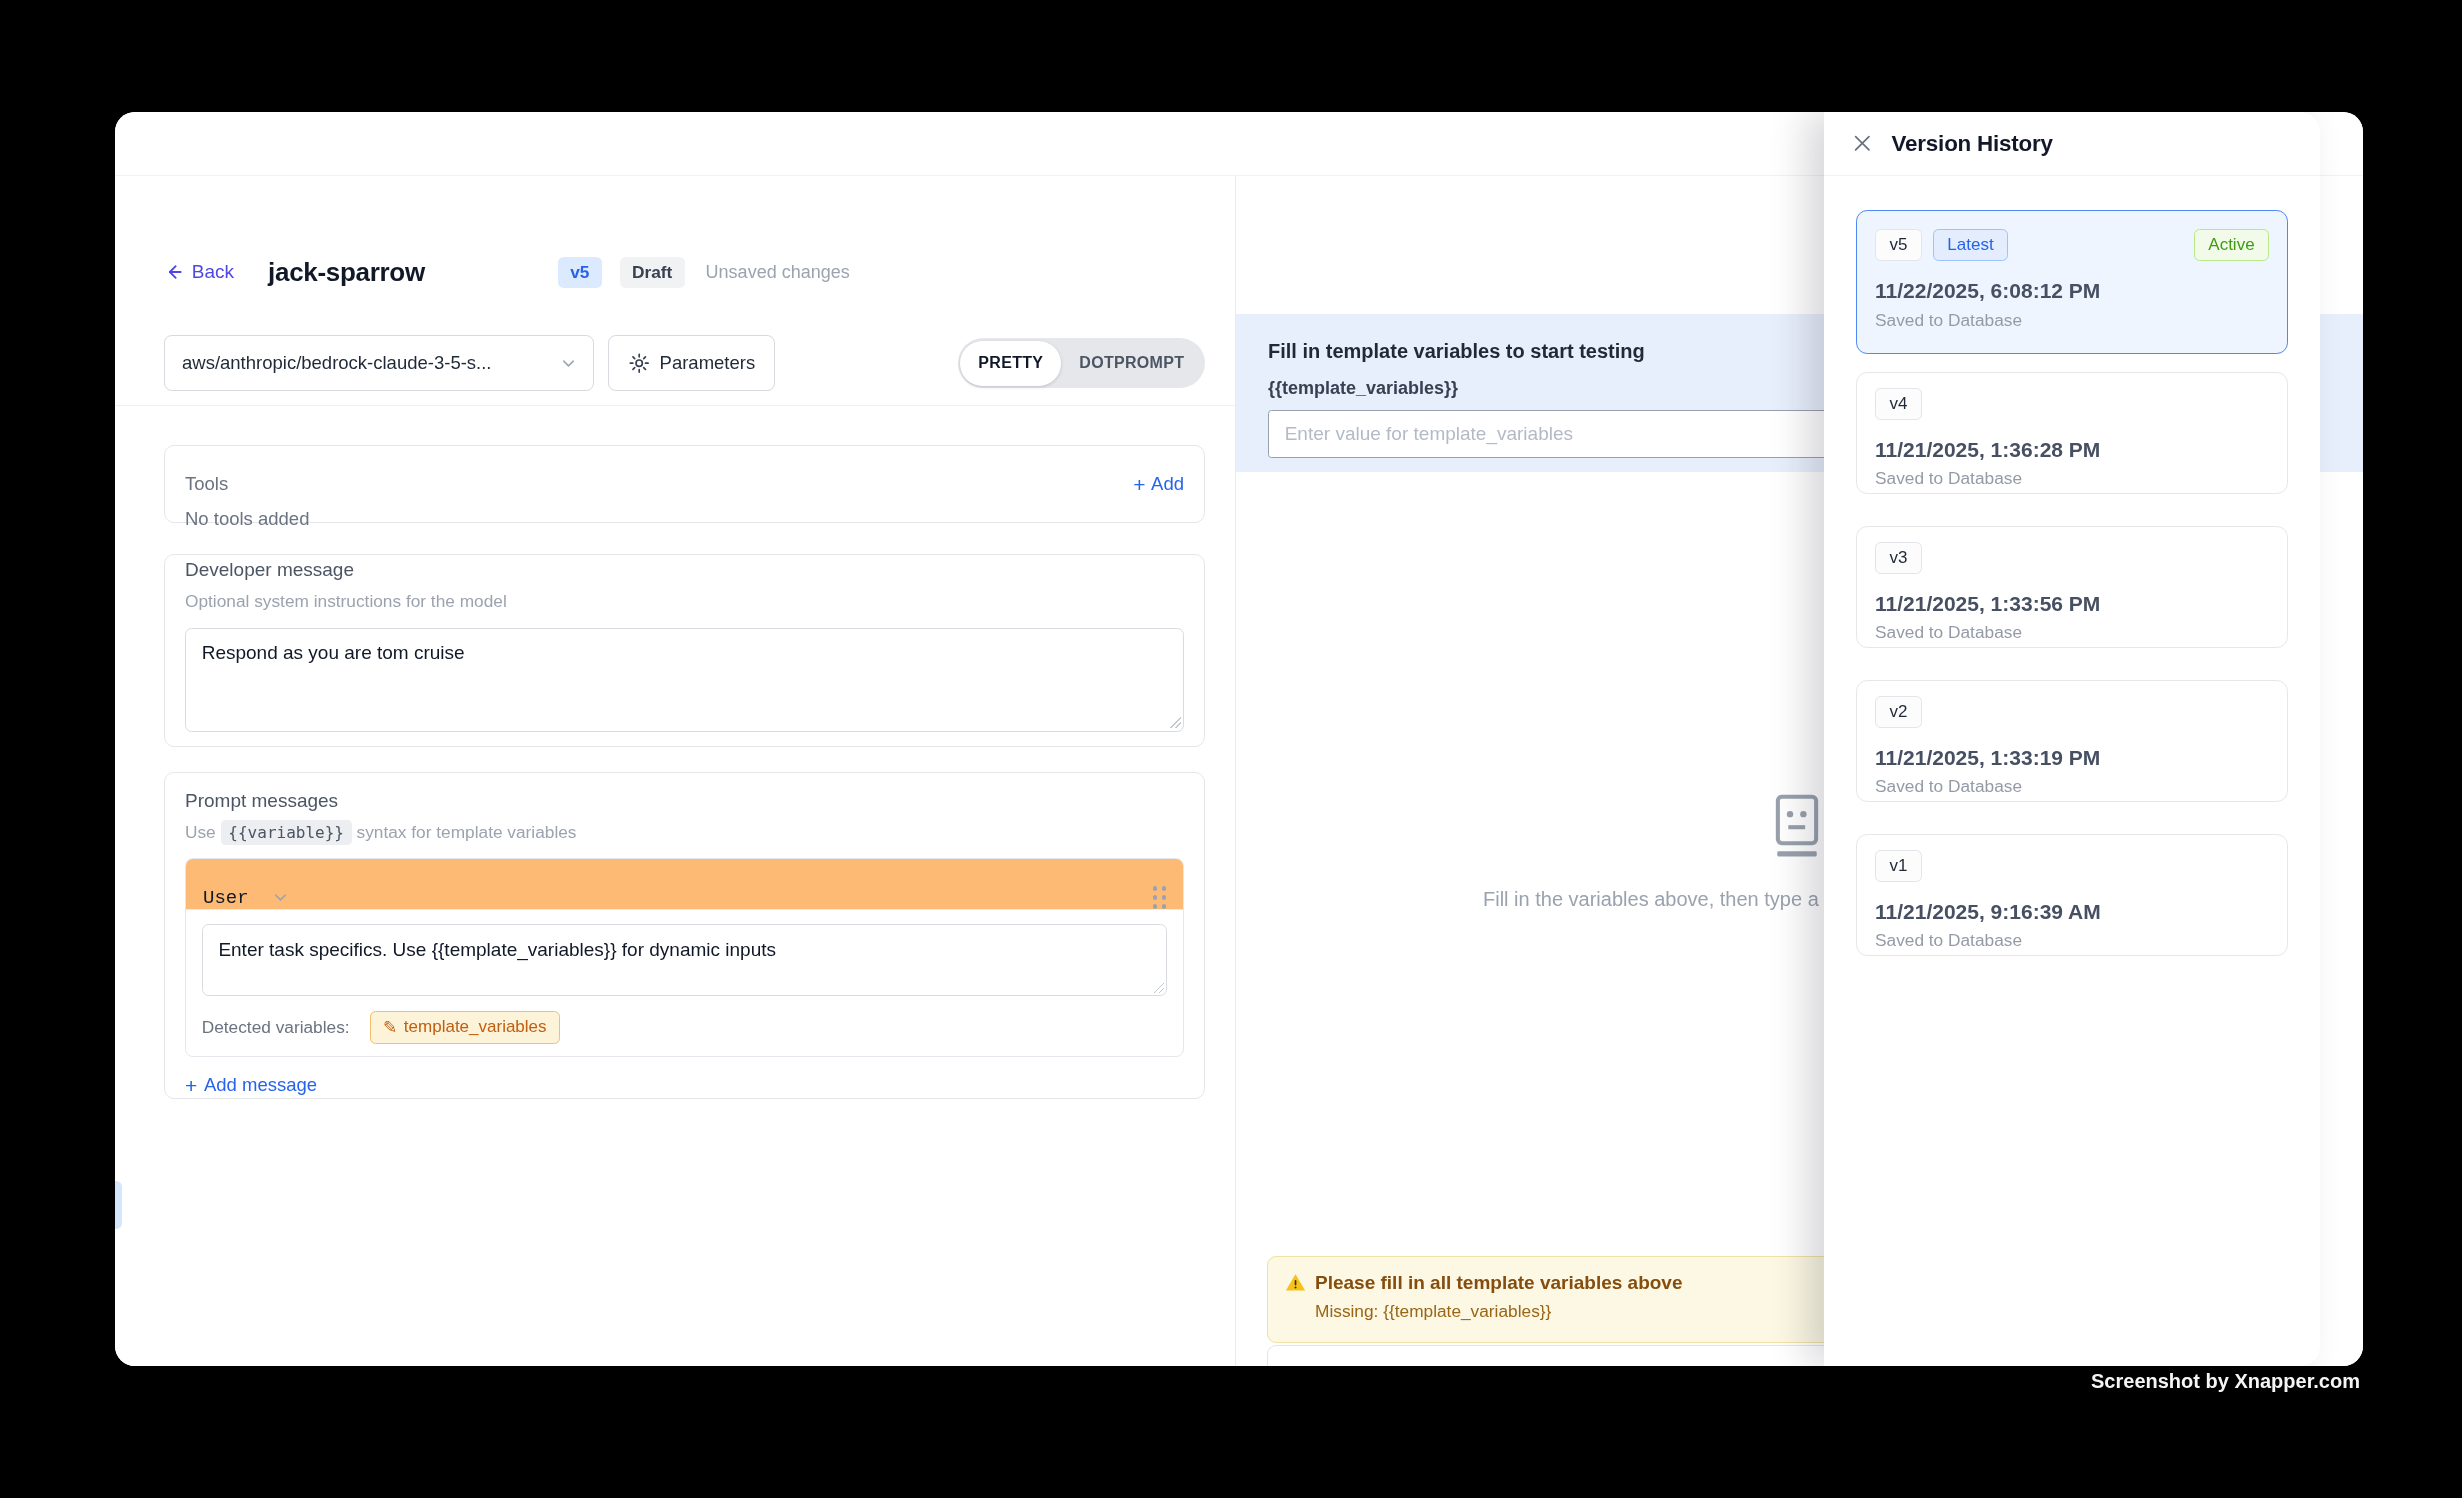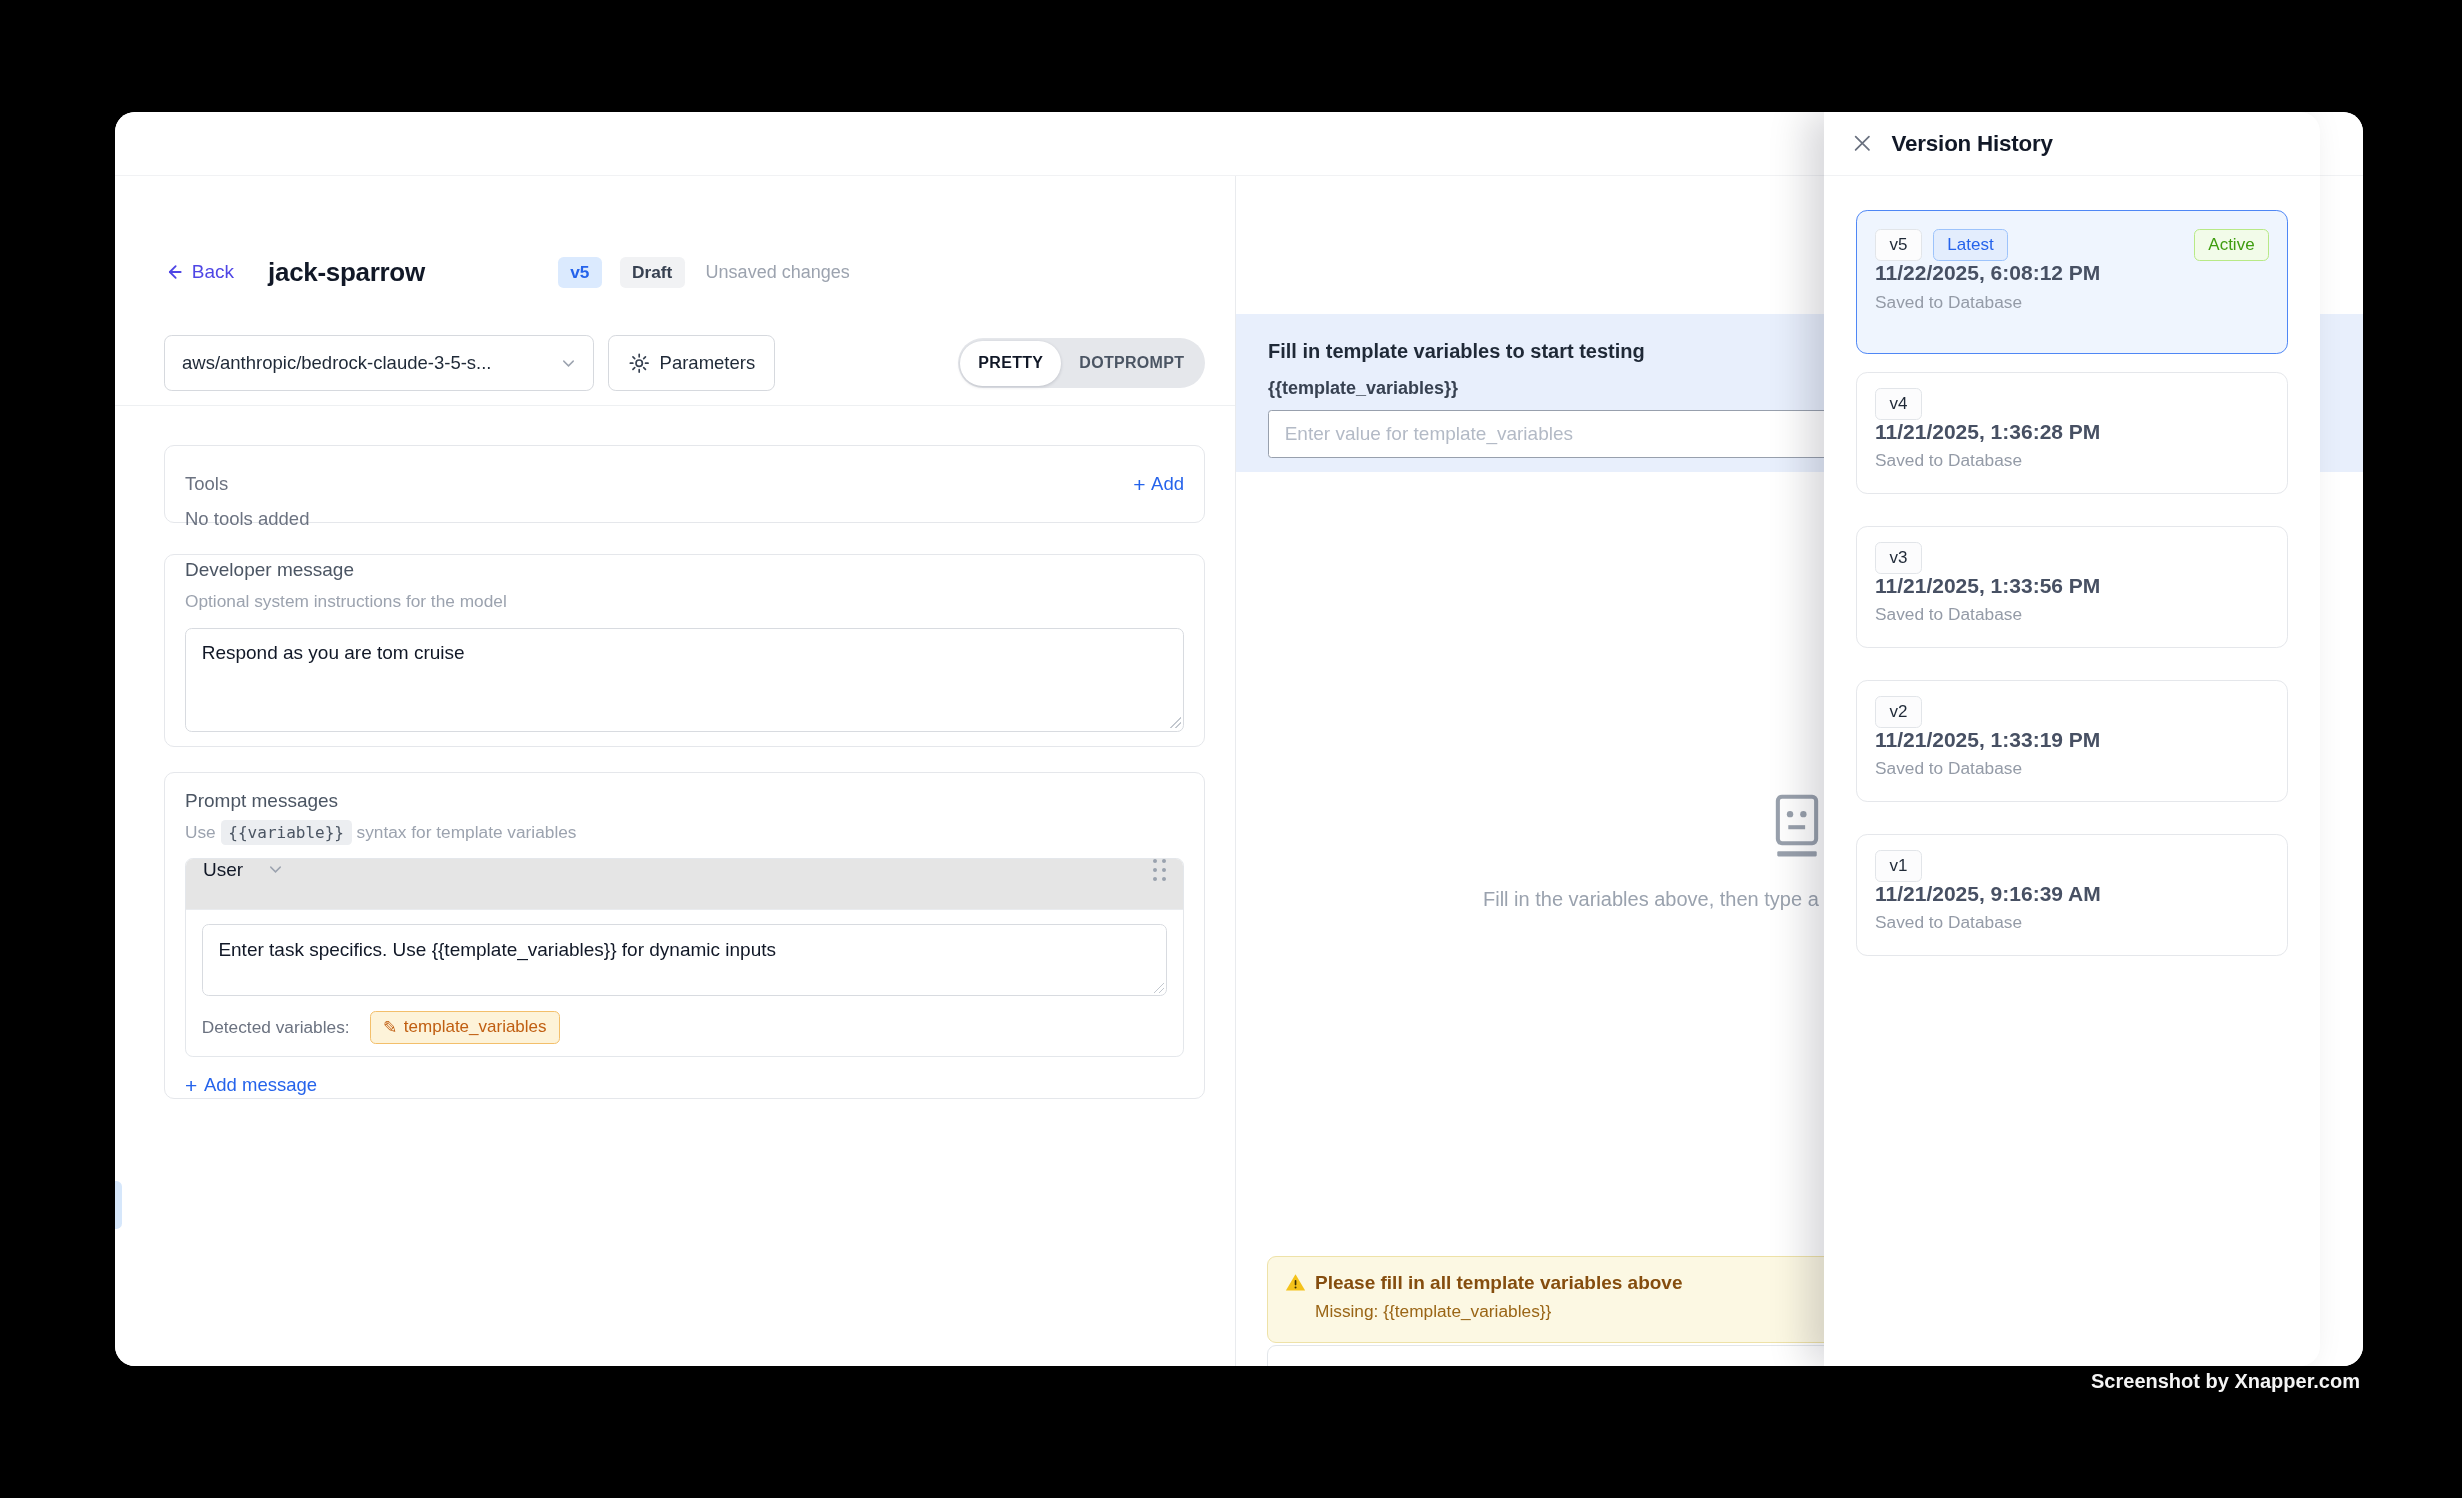--- a/index.html
+++ b/index.html
@@ -48,21 +48,21 @@
   .txt{display:block;width:100%;box-sizing:border-box;border:1.1px solid #d8dbe0;border-radius:6.7px;
        font-family:"Liberation Sans",sans-serif;font-size:19px;color:#111827;padding:13.4px 15.7px;resize:none;outline:none;position:relative;}
   .txt-wrap{position:relative;}
   .grip{position:absolute;right:3.4px;bottom:3.4px;width:12.3px;height:12.3px;pointer-events:none;
         background:linear-gradient(135deg,transparent 0 55%,#c3c8cf 55% 62%,transparent 62% 76%,#c3c8cf 76% 83%,transparent 83%);}
   .dev-txt{margin-top:15.7px;height:104px;}
   .prompt-card{margin:25px 30px 0 49px;height:327px;padding:17px 20px;}
   .code-chip{font-family:"DejaVu Sans Mono",monospace;font-size:16px;background:#eceef1;color:#4b5563;
              border-radius:4.5px;padding:2.8px 7.8px;}
   .msg-block{border:1.1px solid #e4e7eb;border-radius:7.8px;margin-top:14.6px;overflow:hidden;}
-  .msg-head{display:flex;align-items:flex-start;height:50px;background:#e5e5e5;border-bottom:1.1px solid #e9ebee;padding:0 17px;}
+  .msg-head{display:flex;align-items:flex-end;height:50px;background:#fdba74;border-bottom:1.1px solid #e9ebee;padding:0 17px;font-family:Liberation Mono, monospace;}
   .role-select{display:flex;align-items:center;gap:22.4px;cursor:pointer;}
   .role-select .val{font-size:19px;color:#111827;}
   .drag{margin-left:auto;display:grid;grid-template-columns:repeat(2,4.5px);grid-auto-rows:4.5px;gap:4.5px;cursor:grab;}
   .drag span{width:4.5px;height:4.5px;border-radius:50%;background:#9aa2ae;}
   .msg-body{padding:14.6px 15.7px 12.3px 15.7px;}
   .msg-txt{height:72px;}
   .detected-row{display:flex;align-items:center;gap:20px;margin-top:14.6px;}
   .detected-label{font-size:17.3px;color:#6b7280;}
   .var-chip{display:flex;align-items:center;gap:6.7px;background:#fdf3d9;border:1.1px solid #f3bf6b;border-radius:5.6px;
             padding:5px 12.3px;font-size:17px;color:#c05e11;cursor:pointer;}
@@ -96,21 +96,21 @@
   .vp-title{font-size:22.4px;font-weight:700;color:#111827;margin-left:17px;letter-spacing:-0.2px;}
   .vp-list{padding:34px 32px 0 32px;}
   .vcard{border:1.1px solid #e5e7eb;border-radius:11.2px;box-sizing:border-box;height:122px;padding:14.6px 18px;
          margin-bottom:32px;background:#fff;cursor:pointer;}
   .vcard.current{background:#eff5fe;border:1.7px solid #4f87f5;height:144px;padding:18px 18px;margin-bottom:18px;}
   .vrow{display:flex;align-items:center;gap:11.2px;}
   .chip{display:inline-block;font-size:17px;border-radius:5.6px;padding:5px 13.4px;}
   .v-chip{background:#fcfcfd;border:1.1px solid #e2e5e9;color:#1f2937;}
   .v-latest{background:#e3edfd;border:1.1px solid #9dc3fb;color:#2563eb;font-weight:500;}
   .v-active{background:#f2fbe9;border:1.1px solid #b8e986;color:#3f9d0f;margin-left:auto;font-weight:500;}
-  .v-time{font-size:21px;font-weight:600;color:#475063;margin-top:0;}
+  .v-time{font-size:21px;font-weight:600;color:#475063;margin-top:18px;}
   .v-saved{font-size:17.3px;color:#949ba7;margin-top:6.7px;}
   
   .edge-tab{position:absolute;left:0;top:1069px;width:6.7px;height:48px;background:#d6e7fb;border-radius:0 5.6px 5.6px 0;z-index:3;}
   .watermark{position:absolute;right:102px;top:1370px;font-size:20px;font-weight:600;color:#f5f5f5;}
 </style>
 </head>
 <body>
 
 <div class="canvas">
   <div class="window">

